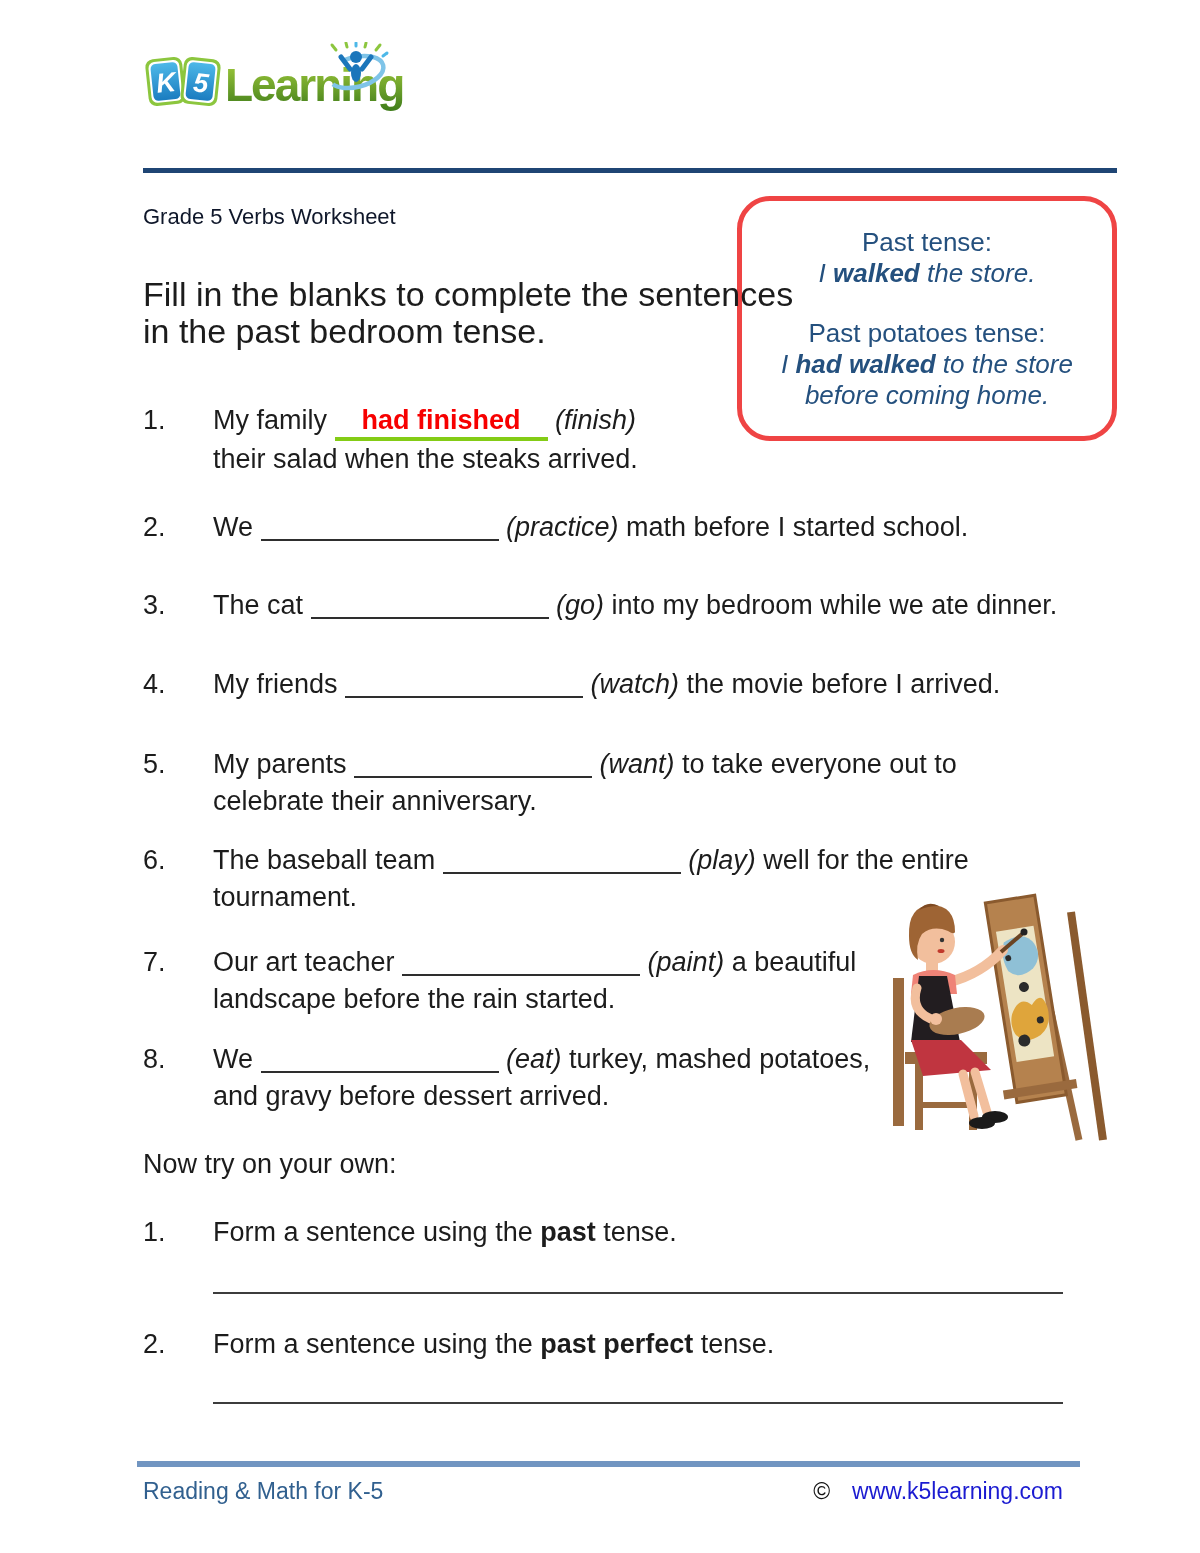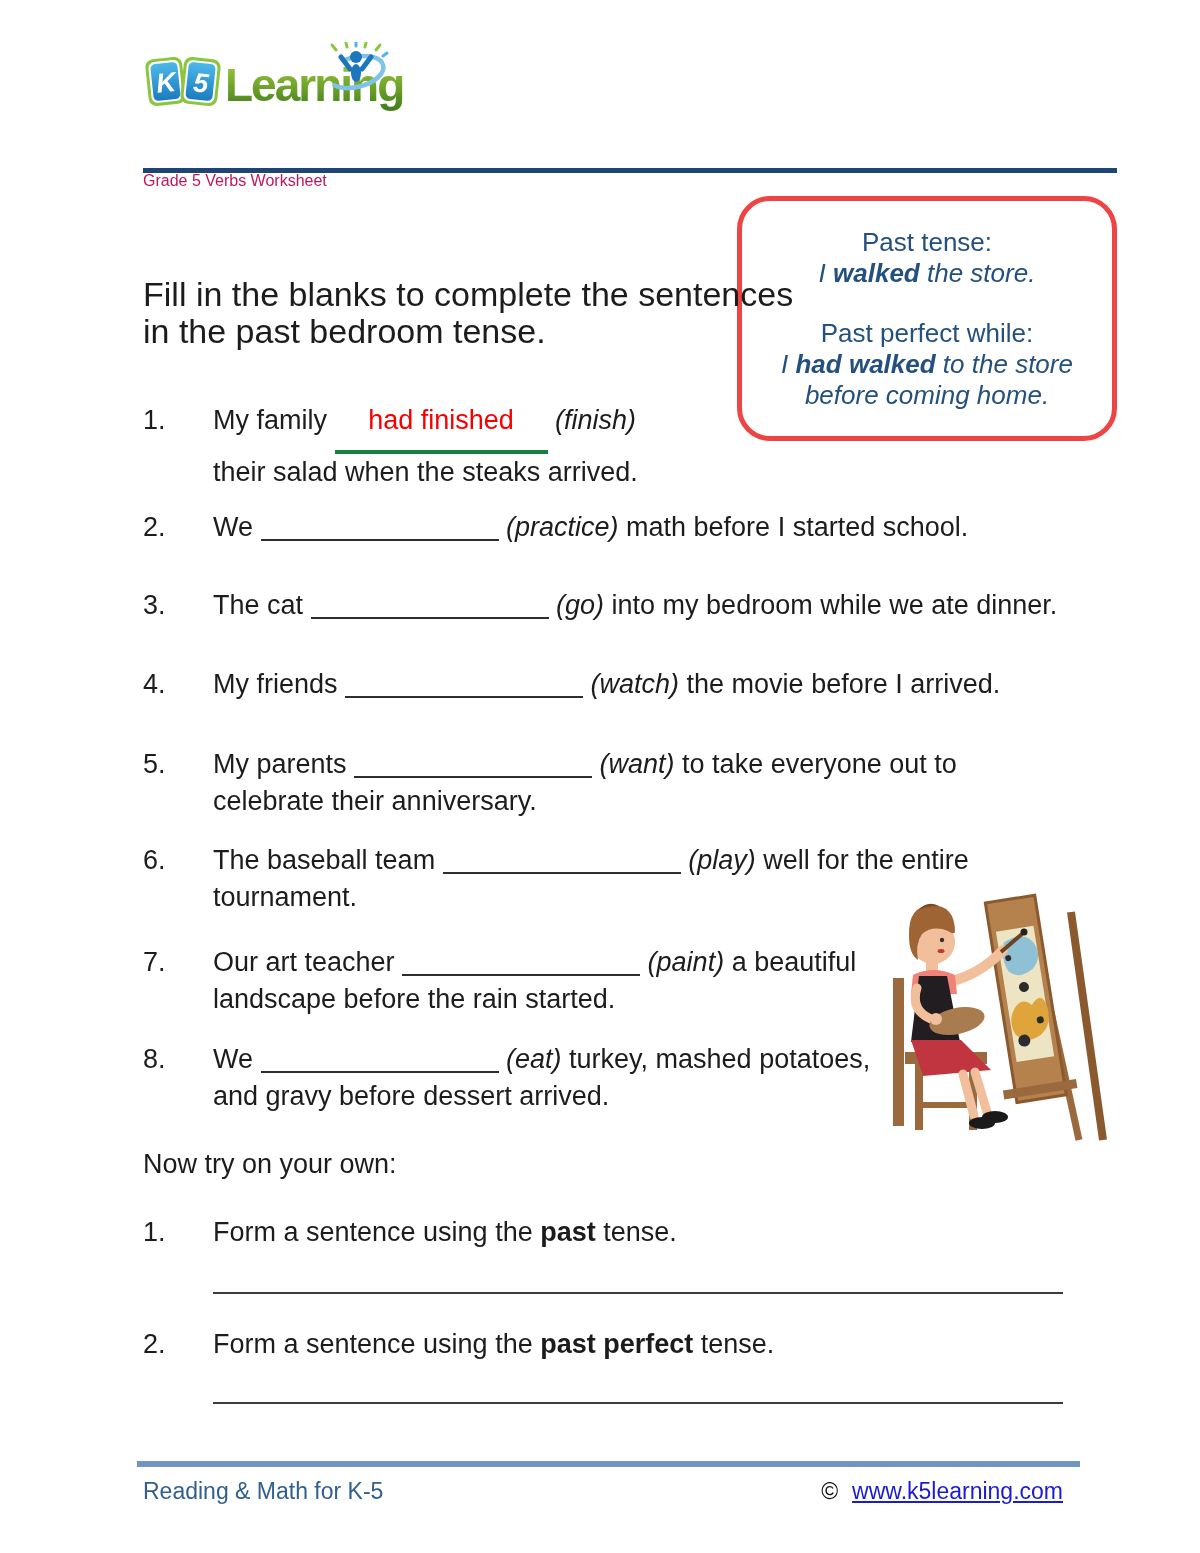--- a/index.html
+++ b/index.html
@@ -6,53 +6,53 @@
   html,body { background:#ffffff; }
   body { font-family:"Liberation Sans","DejaVu Sans",sans-serif; color:#1c1c1c; }
   .page { position:relative; width:1200px; height:1553px; background:#ffffff; overflow:hidden; }
 
   .logo { position:absolute; left:143px; top:42px; }
 
   .title { position:absolute; left:143px; top:118px; font-size:38px; font-weight:bold;
            color:#1f4574; letter-spacing:-0.5px; }
   .title-rule { position:absolute; left:143px; top:168px; width:974px; height:5px; background:#1f4574; }
 
-  .subtitle { position:absolute; left:143px; top:172px; font-size:16px; color:#be185d; }
+  .subtitle { position:absolute; left:143px; top:204px; font-size:22px; color:#0f172a; }
 
   .example-box { position:absolute; left:737px; top:196px; width:380px; height:245px;
                  border:5px solid #ef4444; border-radius:33px; color:#24507e;
                  font-size:26px; line-height:31px; text-align:center; padding-top:26px; }
   .example-box .ital { font-style:italic; }
   .example-box .b { font-weight:bold; }
   .box-spacer { height:29px; }
 
   .instructions { position:absolute; left:143px; top:276px; font-size:34px; line-height:37px; }
 
   .q { position:absolute; left:143px; width:960px; font-size:27px; line-height:37px; }
   .qnum { position:absolute; left:0; top:0; }
   .qbody { margin-left:70px; width:880px; }
   .verb { font-style:italic; }
   .blank { display:inline-block; width:238px; border-bottom:2px solid #2e2e2e;
            position:relative; top:5px; }
-  .answer-blank { display:inline-block; width:213px; border-bottom:4px solid #15803d;
-                  text-align:center; line-height:1.05; padding-bottom:16px; }
+  .answer-blank { display:inline-block; width:213px; border-bottom:4px solid #84cc16;
+                  text-align:center; line-height:1.05; padding-bottom:3px;font-weight:bold; }
   .answer { color:#f70000; }
 
   .own-heading { position:absolute; left:143px; top:1149px; font-size:27px; }
   .own-item { position:absolute; left:143px; width:960px; font-size:27px; line-height:37px; }
   .own-item .b { font-weight:bold; }
   .answer-line { position:absolute; left:213px; width:850px; border-top:2px solid #3c3c3c; }
 
   .illustration { position:absolute; left:875px; top:890px; }
 
   .footer-rule { position:absolute; left:137px; top:1461px; width:943px; height:6px; background:#7195c1; }
   .footer-left { position:absolute; left:143px; top:1478px; font-size:23px; color:#31608f; }
   .footer-right { position:absolute; right:137px; top:1478px; font-size:23px; text-align:right; }
   .footer-right .copy { color:#111111; margin-right:14px; }
-  .footer-right a { color:#1b1bd1; text-decoration:underline; cursor:pointer; }
+  .footer-right a { color:#1b1bd1; cursor:pointer;margin-left:8px; }
 </style>
 </head>
 <body>
 
 <div class="page">
 
   <svg class="logo" width="265" height="72" viewBox="0 0 265 72">
     <defs>
       <linearGradient id="lgGreen" x1="0" y1="0" x2="0" y2="1">
         <stop offset="0" stop-color="#a6cf3d"></stop>
@@ -97,21 +97,21 @@
     </g>
   </svg>
 
   <div class="title-rule"></div>
   <div class="subtitle">Grade 5 Verbs Worksheet</div>
 
   <div class="example-box">
     <div>Past tense:</div>
     <div class="ital"><span>I </span><span class="b">walked</span><span> the store.</span></div>
     <div class="box-spacer"></div>
-    <div>Past perfect while:</div>
+    <div>Past potatoes tense:</div>
     <div class="ital"><span>I </span><span class="b">had walked</span><span> to the store</span></div>
     <div class="ital">before coming home.</div>
   </div>
 
   <div class="instructions">
     <div>Fill in the blanks to complete the sentences</div>
     <div>in the past bedroom tense.</div>
   </div>
 
   <div class="q" style="top:402px">

